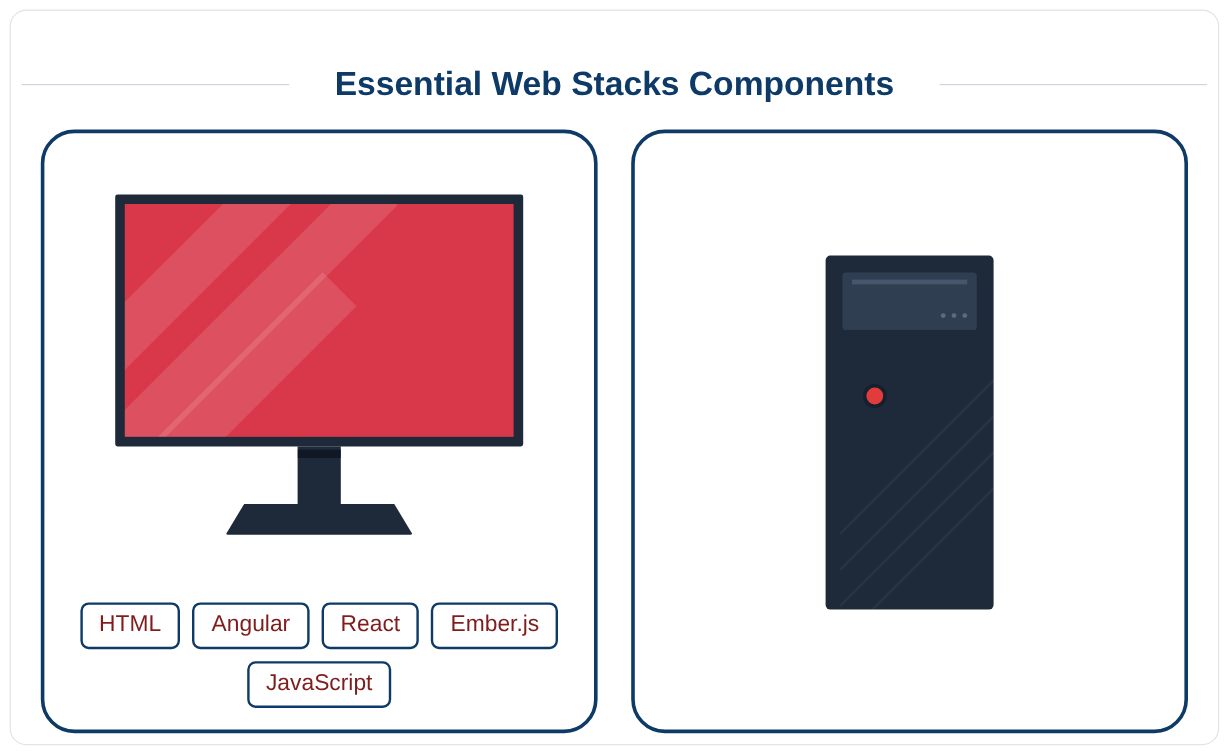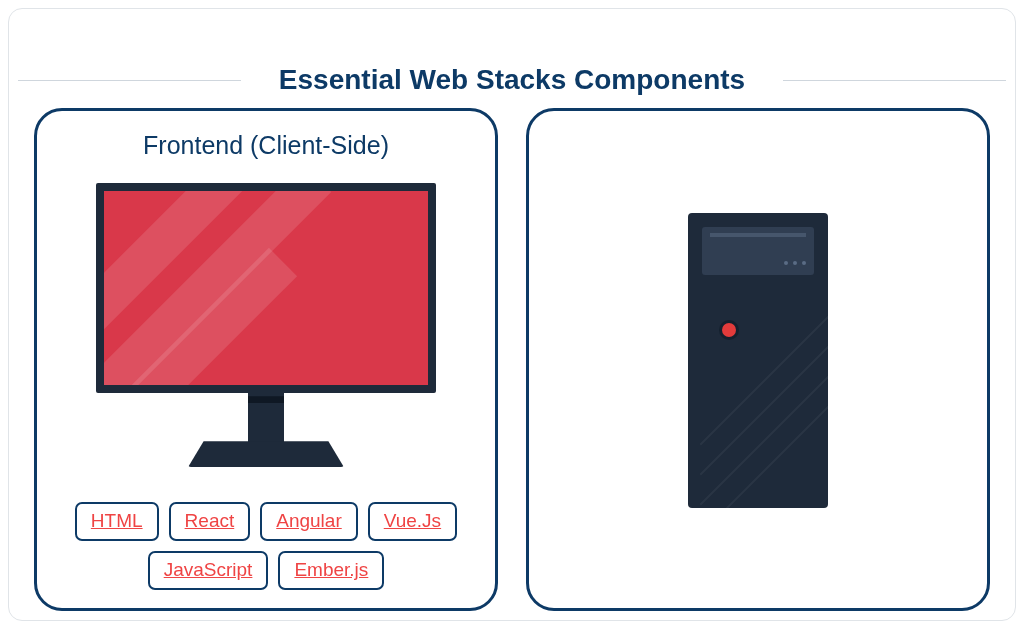--- a/index.html
+++ b/index.html
@@ -12,21 +12,21 @@
     overflow: hidden;
   }
   .outer-border {
     position: absolute;
     top: 8px; left: 8px; right: 8px; bottom: 8px;
     border: 1px solid #e0e4e8;
     border-radius: 14px;
   }
   .title-wrap {
     position: absolute;
-    top: 64px;
+    top: 54px;
     left: 0; right: 0;
     display: flex;
     align-items: center;
     justify-content: center;
   }
   .title-line {
     flex: 1;
     height: 1px;
     background: #cfd6dd;
     margin: 0 18px;
@@ -72,24 +72,23 @@
     display: flex;
     flex-wrap: wrap;
     gap: 10px;
     justify-content: center;
     margin-top: 10px;
   }
   .tag {
     border: 2px solid #0d3a66;
     border-radius: 7px;
     padding: 6px 14px;
-    color: #ef4444;
+    color: #7f1d1d;
     font-size: 19px;
     line-height: 1.2;
-    text-decoration: underline;
   }
   
   .monitor {
     position: relative;
     width: 340px;
     height: 300px;
   }
   .screen-frame {
     position: absolute;
     top: 0; left: 0; width: 340px; height: 210px;
@@ -185,41 +184,39 @@
 
 <div class="title-wrap">
   <div class="title-line"></div>
   <div class="main-title">Essential Web Stacks Components</div>
   <div class="title-line"></div>
 </div>
 
 <div class="panels">
 
   <div class="panel">
-    <div class="panel-title">Frontend (Client-Side)</div>
     <div class="illustration">
       <div class="monitor">
         <div class="screen-frame">
           <div class="screen">
             <div class="stripe s1"></div>
             <div class="stripe s2"></div>
             <div class="stripe s3"></div>
           </div>
         </div>
         <div class="neck"></div>
         <div class="base"></div>
       </div>
     </div>
     <div class="tags">
       <div class="tag">HTML</div>
+      <div class="tag">Angular</div>
       <div class="tag">React</div>
-      <div class="tag">Angular</div>
-      <div class="tag">Vue.Js</div>
+      <div class="tag">Ember.js</div>
       <div class="tag">JavaScript</div>
-      <div class="tag">Ember.js</div>
     </div>
   </div>
 
   <div class="panel">
     <div class="illustration">
       <div class="tower">
         <div class="drive-bay">
           <div class="drive-slot"></div>
           <div class="drive-dots">
               <span></span>

